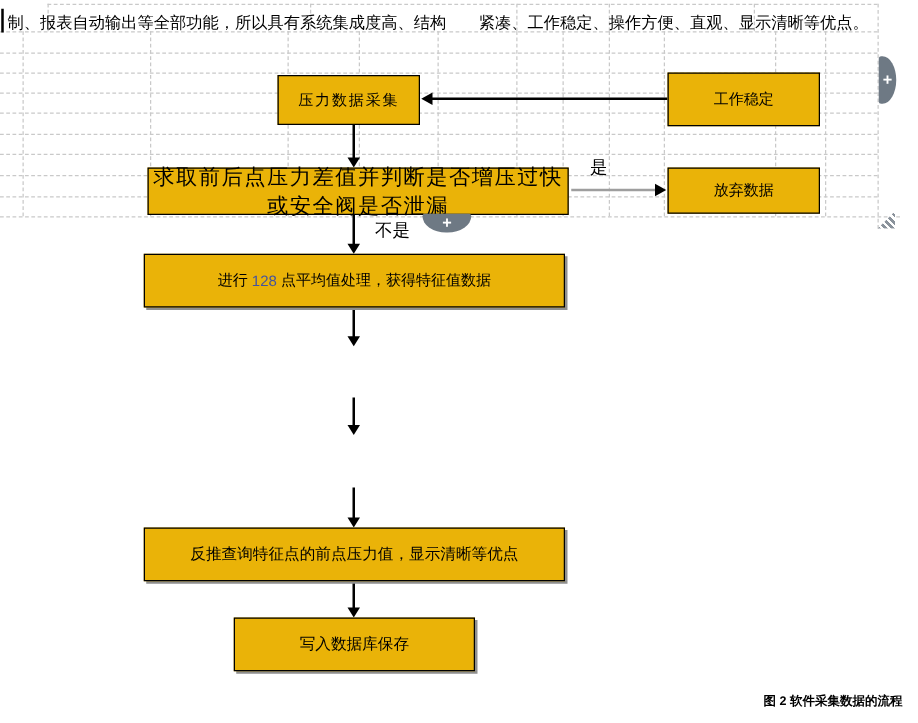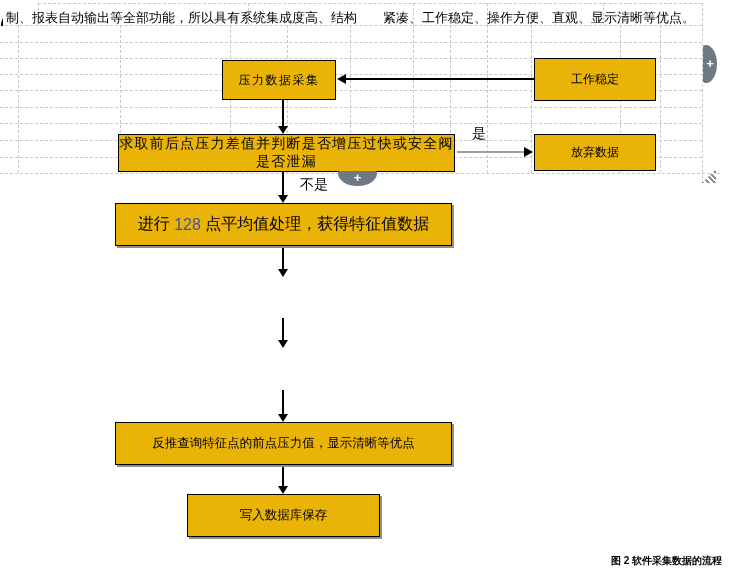--- a/index.html
+++ b/index.html
@@ -1,17 +1,17 @@
 <!DOCTYPE html>
 <html><head>
 <meta charset="utf-8">
 <style>
   html,body{margin:0;padding:0;background:#fff;}
   .page{position:relative;width:734px;height:578px;background:#ffffff;overflow:hidden;
-        font-family:"Liberation Sans", sans-serif;color:#000;border-radius:31px;}
+        font-family:"Liberation Sans", sans-serif;color:#000;}
 
   
   .gh{position:absolute;height:0;border-top:1px dashed #c9c9c9;z-index:1;}
   .gv{position:absolute;width:0;border-left:1px dashed #c9c9c9;z-index:1;}
 
   
   .doc-line{position:absolute;font-size:13px;line-height:17px;white-space:nowrap;z-index:2;}
   .cursor-bar{position:absolute;left:1px;top:7px;width:2px;height:19px;background:#000;z-index:2;}
 
   
@@ -86,25 +86,25 @@
   <div class="gv" style="left:702px;top:3px;height:180px;"></div>
 
   <div class="cursor-bar"></div>
   <div class="doc-line" style="left:6px;top:9px;">制、报表自动输出等全部功能，所以具有系统集成度高、结构</div>
   <div class="doc-line" style="left:383px;top:9px;">紧凑、工作稳定、操作方便、直观、显示清晰等优点。</div>
 
   <div class="node ls" style="left:222px;top:60px;width:114px;height:40px;">压力数据采集</div>
 
   <div class="node" style="left:534px;top:58px;width:122px;height:43px;">工作稳定</div>
 
-  <div class="node" style="left:118px;top:134px;width:337px;height:38px;font-size:14px;letter-spacing:1.2px;">求取前后点压力差值并判断是否增压过快或安全阀是否泄漏</div>
+  <div class="node" style="left:118px;top:134px;width:337px;height:38px;font-size:17px;letter-spacing:1.2px;">求取前后点压力差值并判断是否增压过快或安全阀是否泄漏</div>
 
   <div class="node" style="left:534px;top:134px;width:122px;height:37px;">放弃数据</div>
 
-  <div class="node shadowed" style="left:115px;top:203px;width:337px;height:43px;font-size:16px;">
+  <div class="node shadowed" style="left:115px;top:203px;width:337px;height:43px;font-size:12px;">
     <span class="pre">进行 </span>
       <span class="pre num">128</span>
       <span class="pre"> 点平均值处理，获得特征值数据</span>
   </div>
 
 
 
   <div class="node shadowed" style="left:115px;top:422px;width:337px;height:43px;font-size:12.5px;">反推查询特征点的前点压力值，显示清晰等优点</div>
 
   <div class="node shadowed" style="left:187px;top:494px;width:193px;height:43px;font-size:12.5px;">写入数据库保存</div>

